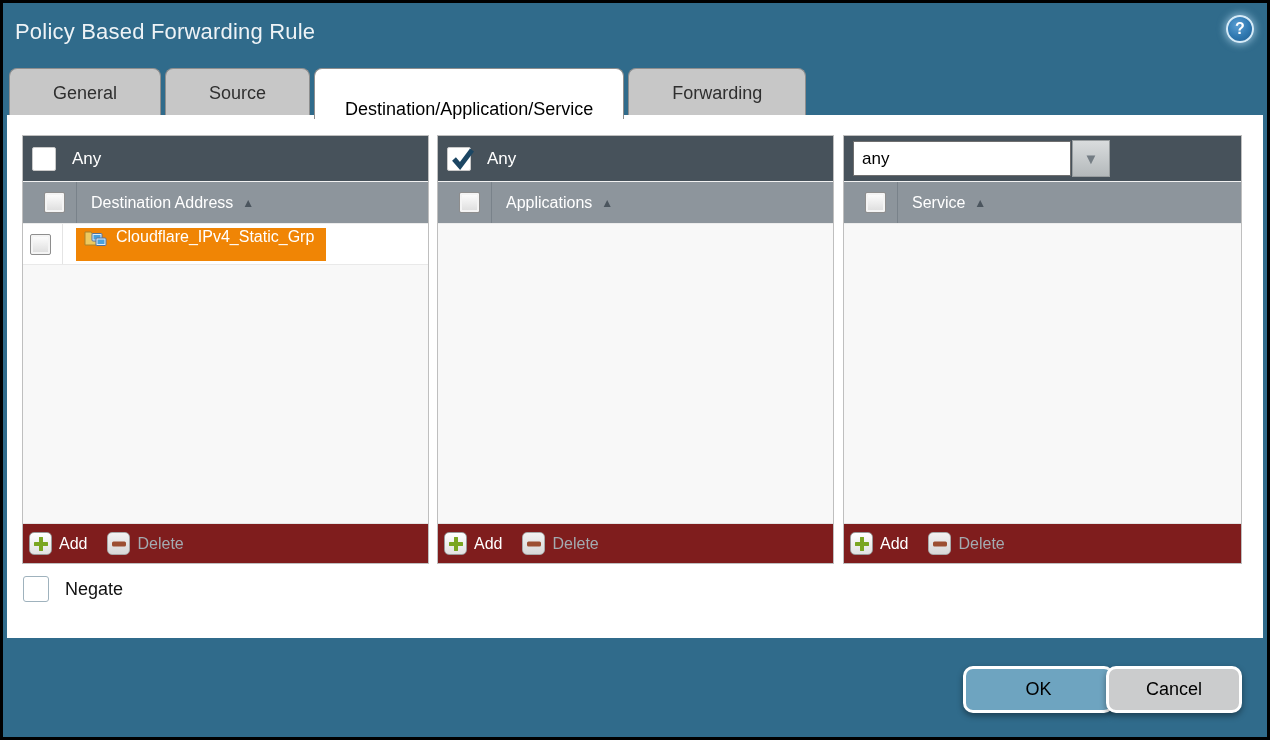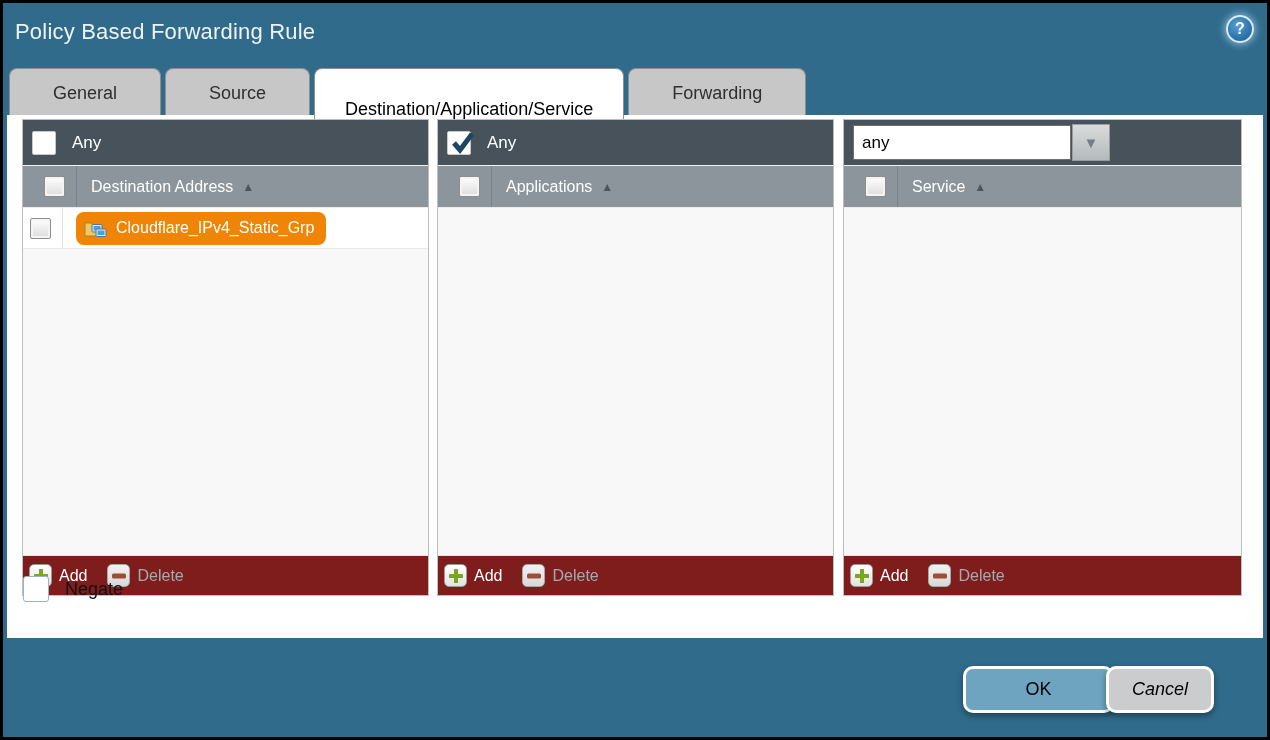--- a/index.html
+++ b/index.html
@@ -41,21 +41,21 @@
   }
 
   
   .panel {
     position:absolute; left:4px; right:4px; top:112px; height:523px;
     background:#fff; z-index:2;
   }
 
   
   .col {
-    position:absolute; top:4px; height:477px;
+    position:absolute; top:20px; height:429px;
     display:flex; flex-direction:column;
     border:1px solid #bfbfbf; background:#f8f8f8;
   }
   .col-1 { left:15px;  width:407px; }
   .col-2 { left:430px; width:397px; }
   .col-3 { left:836px; width:399px; }
 
   .col-head {
     height:46px; background:#47525b; flex:0 0 46px;
     display:flex; align-items:center; padding:0 9px;
@@ -87,23 +87,22 @@
 
   .col-body { flex:1 1 auto; background:#f8f8f8; overflow:hidden; }
   .row {
     height:41px; background:#fff; display:flex; align-items:center;
     padding:0 7px; border-bottom:1px solid #e9e9e9;
   }
   .row-divider { width:1px; height:100%; background:#e4e4e4; margin:0 0 0 11px; }
   .chip {
     margin-left:13px; height:33px;
     background:#f08505; color:#fff; font-size:16px;
-    display:flex; align-items:center; gap:9px; padding:0 12px 0 8px;
+    display:flex; gap:9px; padding:0 12px 0 8px;
     cursor:pointer;
-    border-radius:8px;
   }
 
   .col-foot {
     height:40px; flex:0 0 40px; background:#7f1d1d;
     display:flex; align-items:center; padding:0 6px;
     border-top:1px solid #e4e4e4;
   }
   .badge {
     width:23px; height:23px; border-radius:5px;
     background:linear-gradient(#ffffff,#e2e2e2);
@@ -141,21 +140,21 @@
 
   
   .btn {
     position:absolute; top:663px; height:47px;
     border:3px solid #fff; border-radius:10px;
     display:flex; align-items:center; justify-content:center;
     font-size:18px; color:#000; cursor:pointer;
     box-shadow:0 3px 6px rgba(0,0,0,.4);
   }
   .btn-ok     { left:960px;  width:151px; background:#6ea4c0; }
-  .btn-cancel { left:1103px; width:108px; background:#cbcccd;font-style:italic; }
+  .btn-cancel { left:1103px; width:136px; background:#cbcccd; }
 </style>
 </head>
 <body>
 
 <div class="frame">
 
   <div class="title">Policy Based Forwarding Rule</div>
   <div class="help-icon">
     <span>?</span>
   </div>

